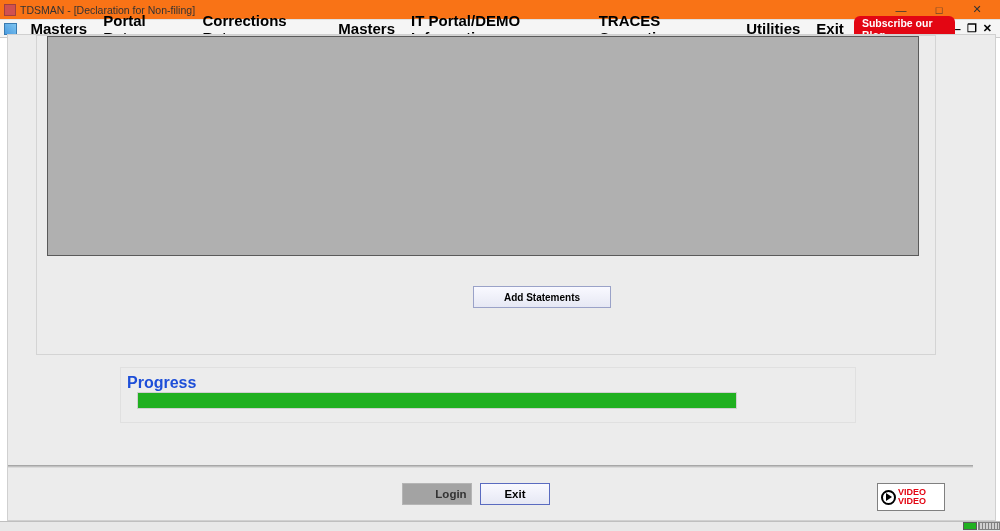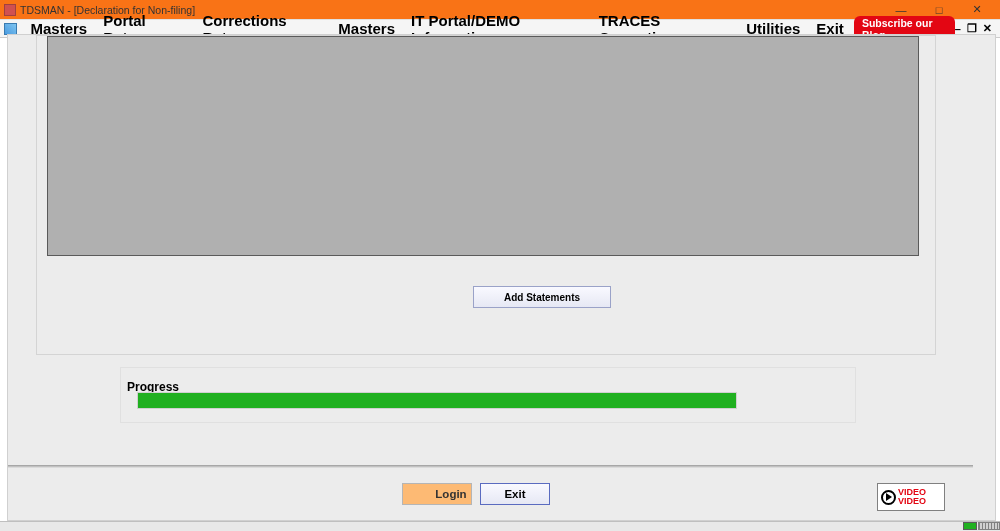--- a/index.html
+++ b/index.html
@@ -131,24 +131,24 @@
     left: 112px;
     top: 332px;
     width: 736px;
     height: 56px;
     background: #ececec;
     border: 1px solid #e0e0e0;
   }
   .progress-label {
     position: absolute;
     left: 6px;
-    top: 12px;
-    font-weight: bold;
-    font-size: 12px;
-    color: #000000;
+    top: 6px;
+    font-weight: bold;
+    font-size: 16px;
+    color: #1d4ed8;
   }
   .progress-bar-track {
     position: absolute;
     left: 16px;
     top: 24px;
     width: 600px;
     height: 17px;
     background: #f5f5f5;
     border: 1px solid #d0d0d0;
   }
@@ -179,21 +179,21 @@
     height: 22px;
     font-weight: bold;
     font-size: 11.5px;
     display: flex;
     align-items: center;
     justify-content: center;
     cursor: default;
   }
   .login-btn {
     left: 394px;
-    background: #fdba74;
+    background: #a3a3a3;
     border: 1px solid #b5b5b5;
     color: #333;
     padding-left: 28px;
   }
   .exit-btn {
     left: 472px;
     background: linear-gradient(#f9f9ff,#e6e8f4);
     border: 1px solid #5a6bc0;
     color: #000;
   }

